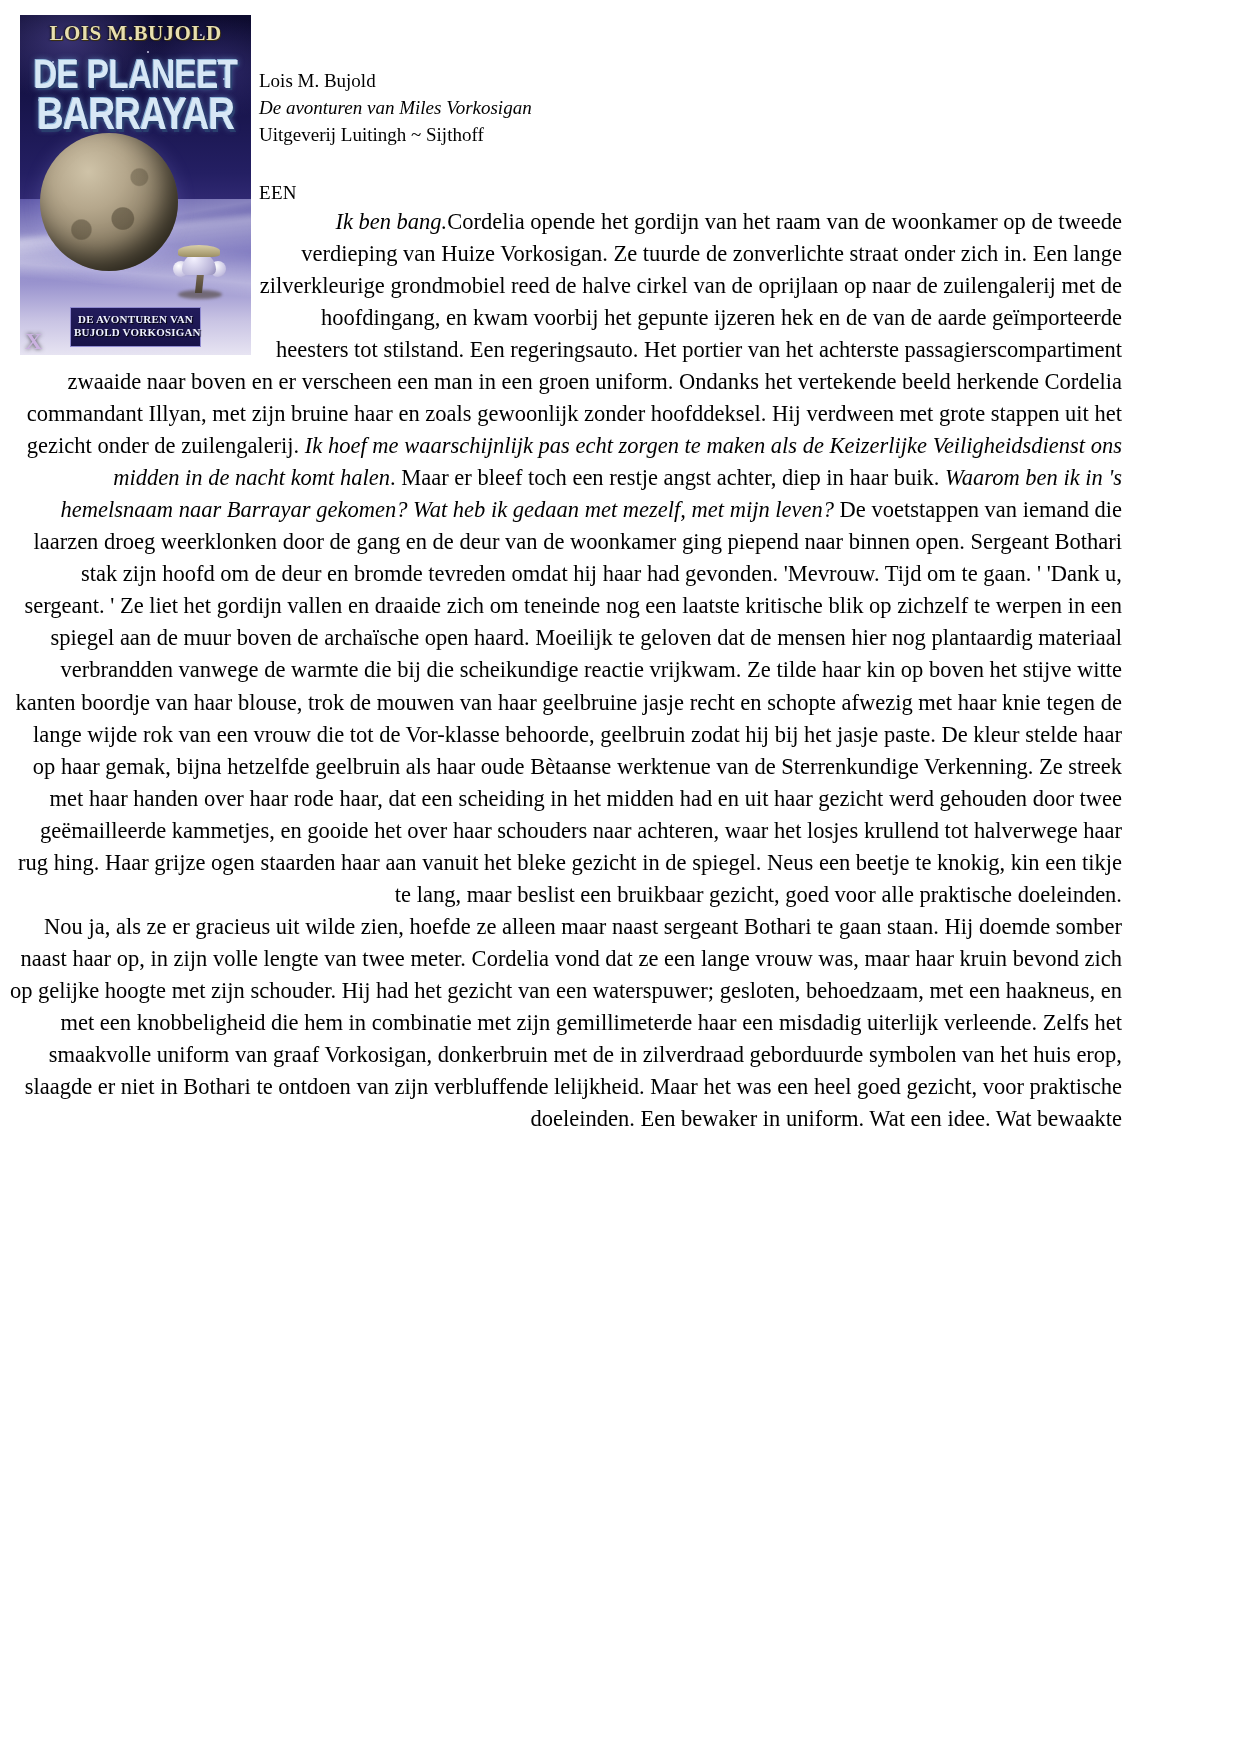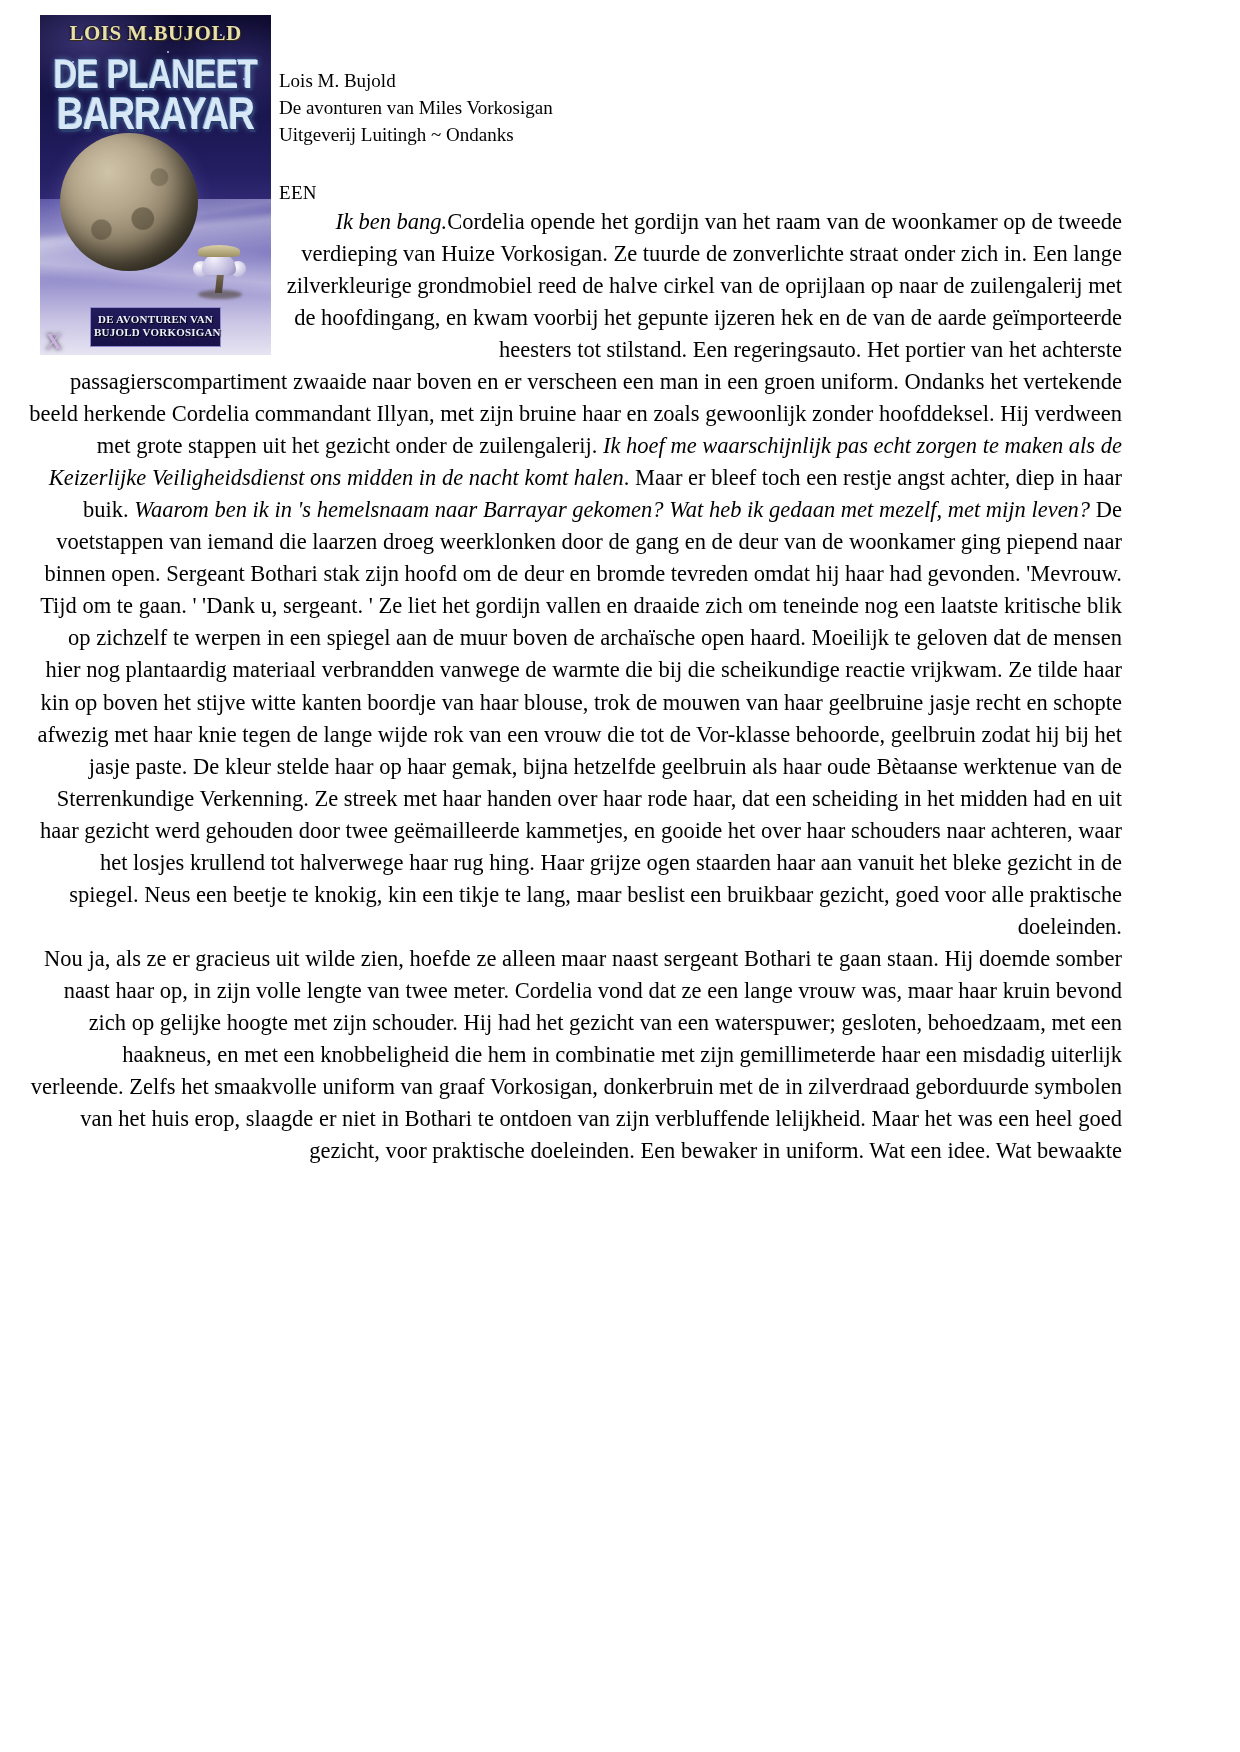--- a/index.html
+++ b/index.html
@@ -15,21 +15,21 @@
     overflow: hidden;
   }
   .page {
     position: relative;
     width: 1240px;
     height: 1752px;
     padding: 0;
     box-sizing: border-box;
   }
   .content {
-    padding: 10px 118px 0 28px;
+    padding: 10px 118px 0 8px;
     box-sizing: border-box;
   }
 
   
   .cover-wrap {
     float: left;
     width: 231px;
     height: 340px;
     margin: 5px 8px 2px 12px;
     position: relative;
@@ -217,21 +217,21 @@
     font-weight: bold;
     line-height: 1.15;
     letter-spacing: .2px;
   }
   .meta {
     margin: 4px;
     padding: 54px 0 0 0;
     font-size: 19px;
     line-height: 1.42;
   }
-  .meta .it { }
+  .meta .it { font-style: italic; }
 
   .chapter {
     margin: 0;
     padding: 28px 0 0 0;
     font-size: 19px;
     line-height: 1.3;
     letter-spacing: .3px;
   }
   p.body {
     margin: 0;
@@ -279,21 +279,21 @@
           <span>BUJOLD VORKOSIGAN</span>
         </div>
         <div class="cover-logo">X</div>
       </div>
     </div>
 
 
     <div class="meta">
       <div>Lois M. Bujold</div>
       <div class="it">De avonturen van Miles Vorkosigan</div>
-      <div>Uitgeverij Luitingh ~ Ondanks</div>
+      <div>Uitgeverij Luitingh ~ Sijthoff</div>
     </div>
 
     <div class="chapter">EEN</div>
 
     <p class="body"><i>Ik ben bang.</i><span>Cordelia opende het gordijn van het raam van de woonkamer op de tweede verdieping van Huize Vorkosigan. Ze tuurde de zonverlichte straat onder zich in. Een lange zilverkleurige grondmobiel reed de halve cirkel van de oprijlaan op naar de zuilengalerij met de hoofdingang, en kwam voorbij het gepunte ijzeren hek en de van de aarde geïmporteerde heesters tot stilstand. Een regeringsauto. Het portier van het achterste passagierscompartiment zwaaide naar boven en er verscheen een man in een groen uniform. Ondanks het vertekende beeld herkende Cordelia commandant Illyan, met zijn bruine haar en zoals gewoonlijk zonder hoofddeksel. Hij verdween met grote stappen uit het gezicht onder de zuilengalerij. </span><i>Ik hoef me waarschijnlijk pas echt zorgen te maken als de Keizerlijke Veiligheidsdienst ons midden in de nacht komt halen</i><span>. Maar er bleef toch een restje angst achter, diep in haar buik. </span><i>Waarom ben ik in 's hemelsnaam naar Barrayar gekomen? Wat heb ik gedaan met mezelf, met mijn leven?</i><span> De voetstappen van iemand die laarzen droeg weerklonken door de gang en de deur van de woonkamer ging piepend naar binnen open. Sergeant Bothari stak zijn hoofd om de deur en bromde tevreden omdat hij haar had gevonden. 'Mevrouw. Tijd om te gaan. ' 'Dank u, sergeant. ' Ze liet het gordijn vallen en draaide zich om teneinde nog een laatste kritische blik op zichzelf te werpen in een spiegel aan de muur boven de archaïsche open haard. Moeilijk te geloven dat de mensen hier nog plantaardig materiaal verbrandden vanwege de warmte die bij die scheikundige reactie vrijkwam. Ze tilde haar kin op boven het stijve witte kanten boordje van haar blouse, trok de mouwen van haar geelbruine jasje recht en schopte afwezig met haar knie tegen de lange wijde rok van een vrouw die tot de Vor-klasse behoorde, geelbruin zodat hij bij het jasje paste. De kleur stelde haar op haar gemak, bijna hetzelfde geelbruin als haar oude Bètaanse werktenue van de Sterrenkundige Verkenning. Ze streek met haar handen over haar rode haar, dat een scheiding in het midden had en uit haar gezicht werd gehouden door twee geëmailleerde kammetjes, en gooide het over haar schouders naar achteren, waar het losjes krullend tot halverwege haar rug hing. Haar grijze ogen staarden haar aan vanuit het bleke gezicht in de spiegel. Neus een beetje te knokig, kin een tikje te lang, maar beslist een bruikbaar gezicht, goed voor alle praktische doeleinden.</span></p>
     <p class="body">Nou ja, als ze er gracieus uit wilde zien, hoefde ze alleen maar naast sergeant Bothari te gaan staan. Hij doemde somber naast haar op, in zijn volle lengte van twee meter. Cordelia vond dat ze een lange vrouw was, maar haar kruin bevond zich op gelijke hoogte met zijn schouder. Hij had het gezicht van een waterspuwer; gesloten, behoedzaam, met een haakneus, en met een knobbeligheid die hem in combinatie met zijn gemillimeterde haar een misdadig uiterlijk verleende. Zelfs het smaakvolle uniform van graaf Vorkosigan, donkerbruin met de in zilverdraad geborduurde symbolen van het huis erop, slaagde er niet in Bothari te ontdoen van zijn verbluffende lelijkheid. Maar het was een heel goed gezicht, voor praktische doeleinden. Een bewaker in uniform. Wat een idee. Wat bewaakte</p>
 
   </div>
 </div>
 

